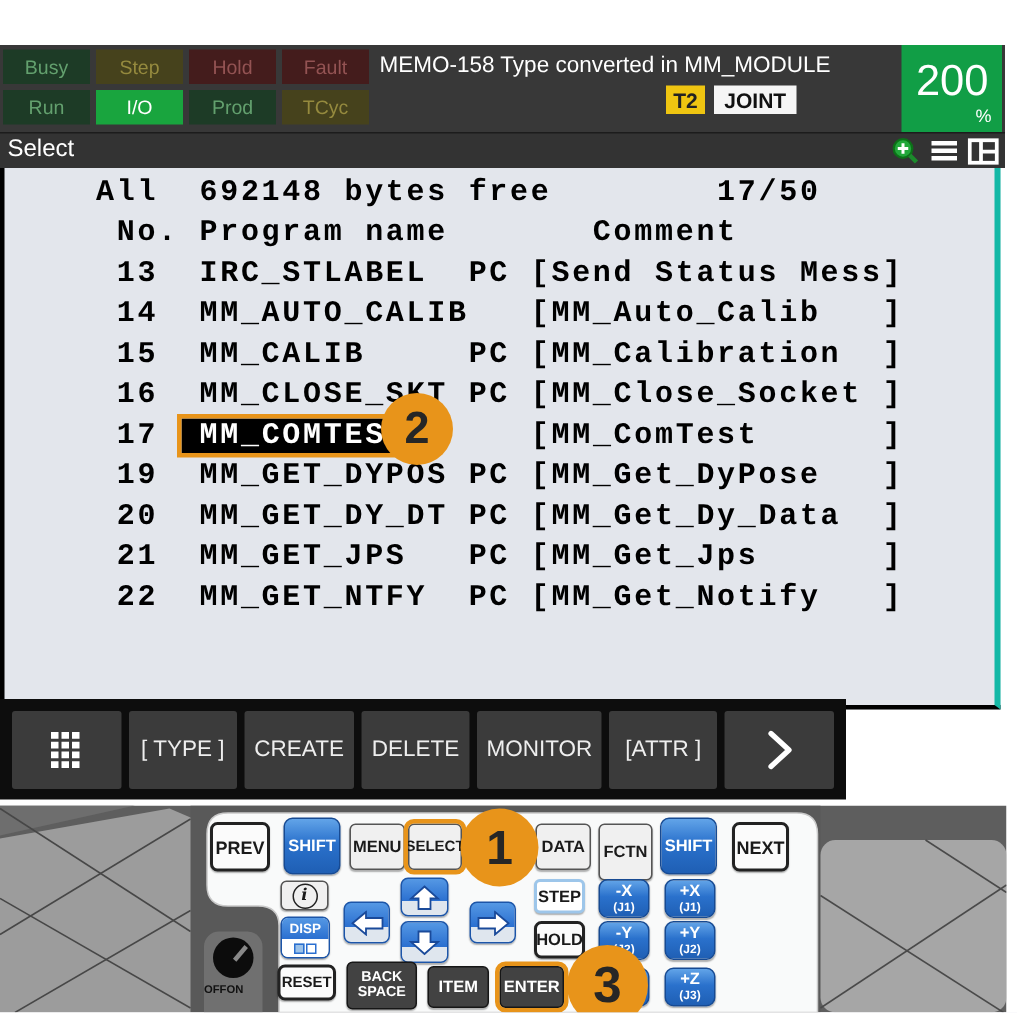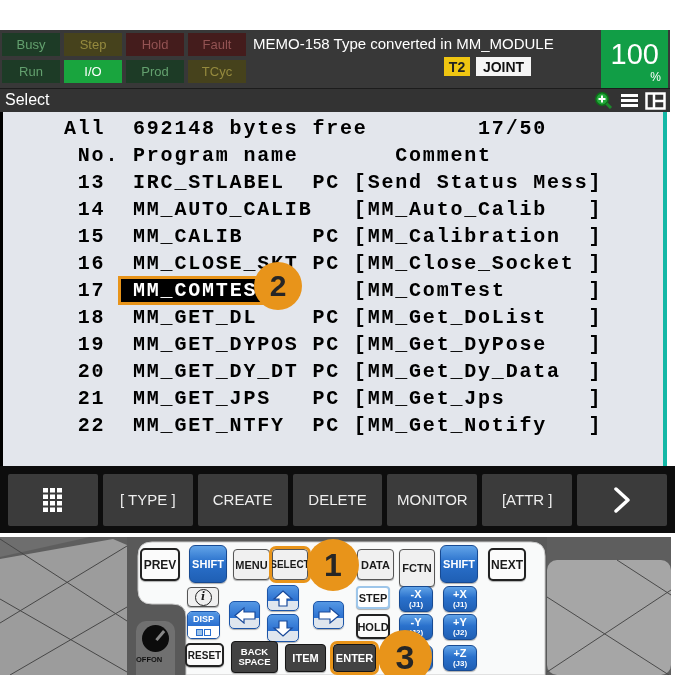--- a/index.html
+++ b/index.html
@@ -37,21 +37,21 @@
          font-family:"Liberation Mono",monospace;font-weight:bold;font-size:20px;
          letter-spacing:1.8px;color:#000;}
   .pline{height:27px;line-height:27px;white-space:pre;}
   .sel-name{background:#000;color:#fff;padding-left:12px;margin-left:-12px;
             outline:3px solid #e8941a;}
   .ann-circle{position:absolute;border-radius:50%;background:#e8941a;color:#262626;
               display:flex;align-items:center;justify-content:center;
               font-weight:bold;font-family:"Liberation Sans",sans-serif;z-index:5;}
 
   
-  .fn-bar{position:absolute;left:0;top:466px;width:675px;height:67px;background:#0d0d0d;
+  .fn-bar{position:absolute;left:0;top:466px;width:564px;height:67px;background:#0d0d0d;
           display:flex;align-items:center;gap:5px;padding:0 8px;box-sizing:border-box;}
   .fn-btn{flex:1;height:52px;background:#3b3b3b;color:#eee;font-size:15px;
           font-family:"Liberation Sans",sans-serif;border:none;border-radius:2px;
           display:flex;align-items:center;justify-content:center;white-space:nowrap;}
 
   
   .scene{position:absolute;left:0;top:537px;width:671px;height:138px;}
   .scene svg.scene-bg{position:absolute;left:0;top:0;}
   .key{position:absolute;box-sizing:border-box;display:flex;align-items:center;justify-content:center;
        font-weight:bold;color:#1a1a1a;background:#f0f0f0;border:1px solid #555;border-radius:4px;
@@ -98,21 +98,21 @@
         <div class="led red-dim">Fault</div>
         <div class="led green-dim">Run</div>
         <div class="led green-lit">I/O</div>
         <div class="led green-dim">Prod</div>
         <div class="led amber-dim">TCyc</div>
       </div>
     <div class="sys-message">MEMO-158 Type converted in MM_MODULE</div>
     <div class="badge-t2">T2</div>
     <div class="badge-joint">JOINT</div>
     <div class="speed-box">
-      <div class="speed-val">100</div>
+      <div class="speed-val">200</div>
       <div class="speed-unit">%</div>
     </div>
   </div>
 
   <div class="select-bar">
     <div class="select-title">Select</div>
     <div class="bar-icons">
       <span>
         <svg width="21" height="19" viewBox="0 0 21 19">
           <circle cx="9" cy="8" r="6.2" fill="#22a73a" stroke="#0c7018" stroke-width="1.5"></circle>
@@ -140,21 +140,20 @@
 
   <div class="list">
     <div id="plist">
         <div class="pline">All  692148 bytes free        17/50</div>
         <div class="pline"> No. Program name       Comment</div>
         <div class="pline"> 13  IRC_STLABEL  PC [Send Status Mess]</div>
         <div class="pline"> 14  MM_AUTO_CALIB   [MM_Auto_Calib   ]</div>
         <div class="pline"> 15  MM_CALIB     PC [MM_Calibration  ]</div>
         <div class="pline"> 16  MM_CLOSE_SKT PC [MM_Close_Socket ]</div>
         <div class="pline"> 17  <span class="sel-name">MM_COMTEST</span>      [MM_ComTest      ]</div>
-        <div class="pline"> 18  MM_GET_DL    PC [MM_Get_DoList   ]</div>
         <div class="pline"> 19  MM_GET_DYPOS PC [MM_Get_DyPose   ]</div>
         <div class="pline"> 20  MM_GET_DY_DT PC [MM_Get_Dy_Data  ]</div>
         <div class="pline"> 21  MM_GET_JPS   PC [MM_Get_Jps      ]</div>
         <div class="pline"> 22  MM_GET_NTFY  PC [MM_Get_Notify   ]</div>
       </div>
     <div class="ann-circle" style="left:251px;top:150px;width:48px;height:48px;font-size:30px;">2</div>
   </div>
 
   <div class="fn-bar">
     <button class="fn-btn">

